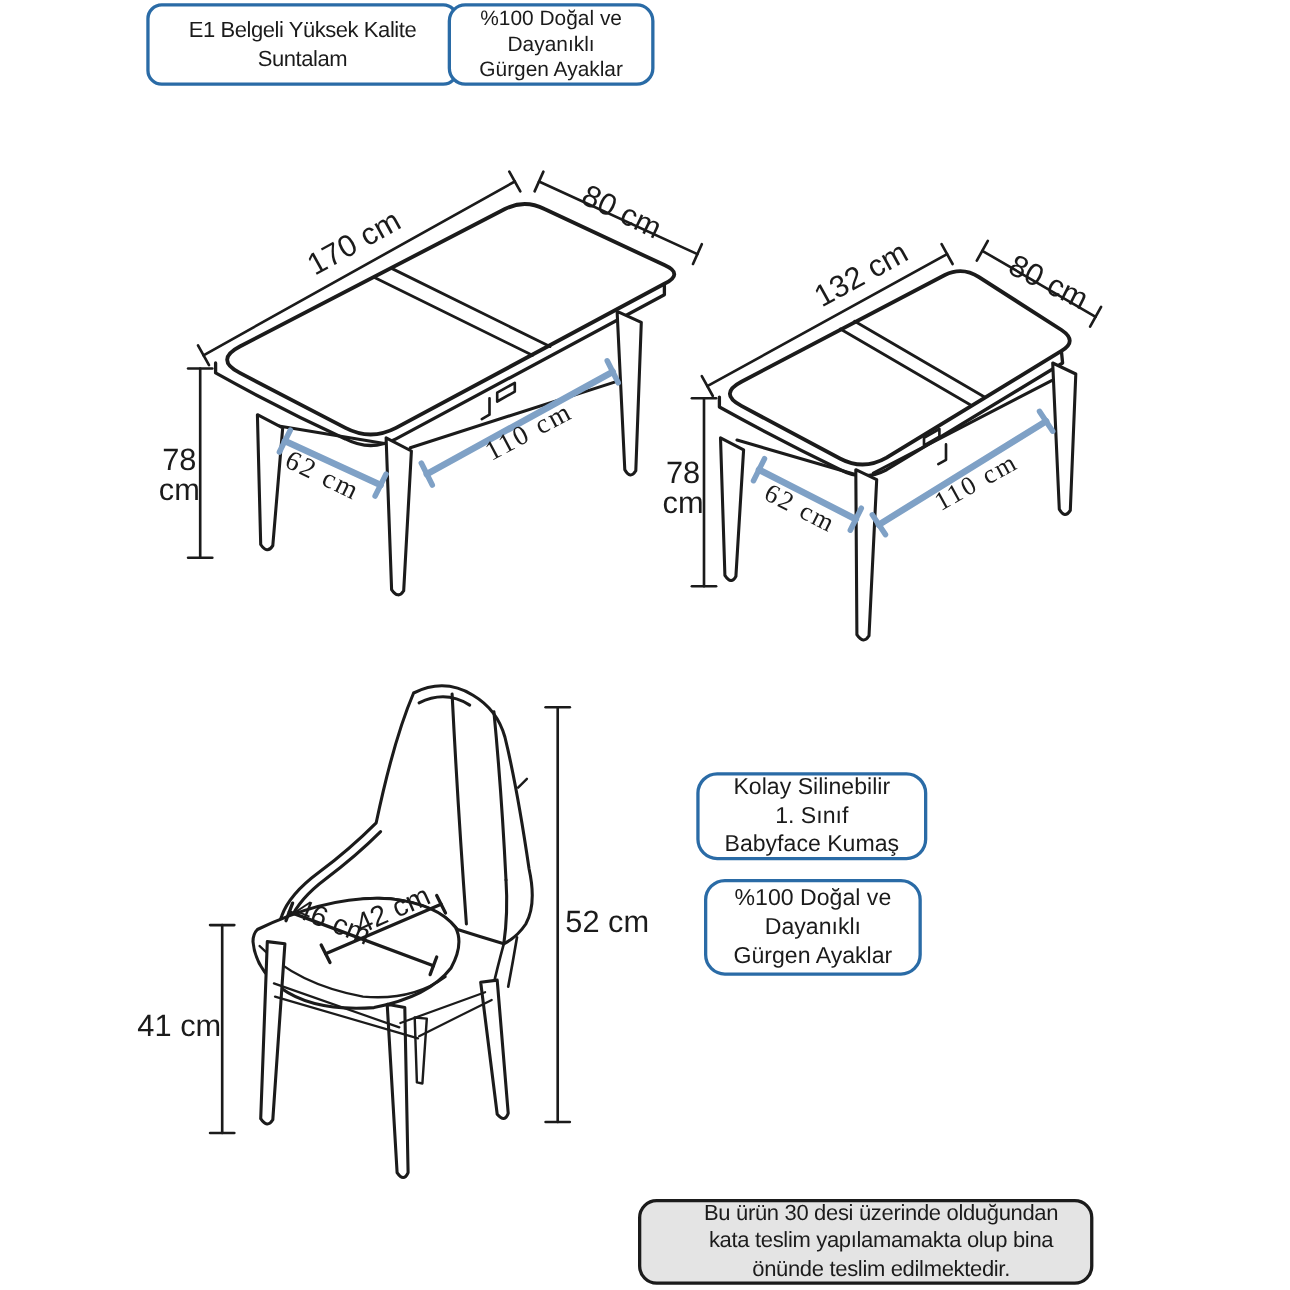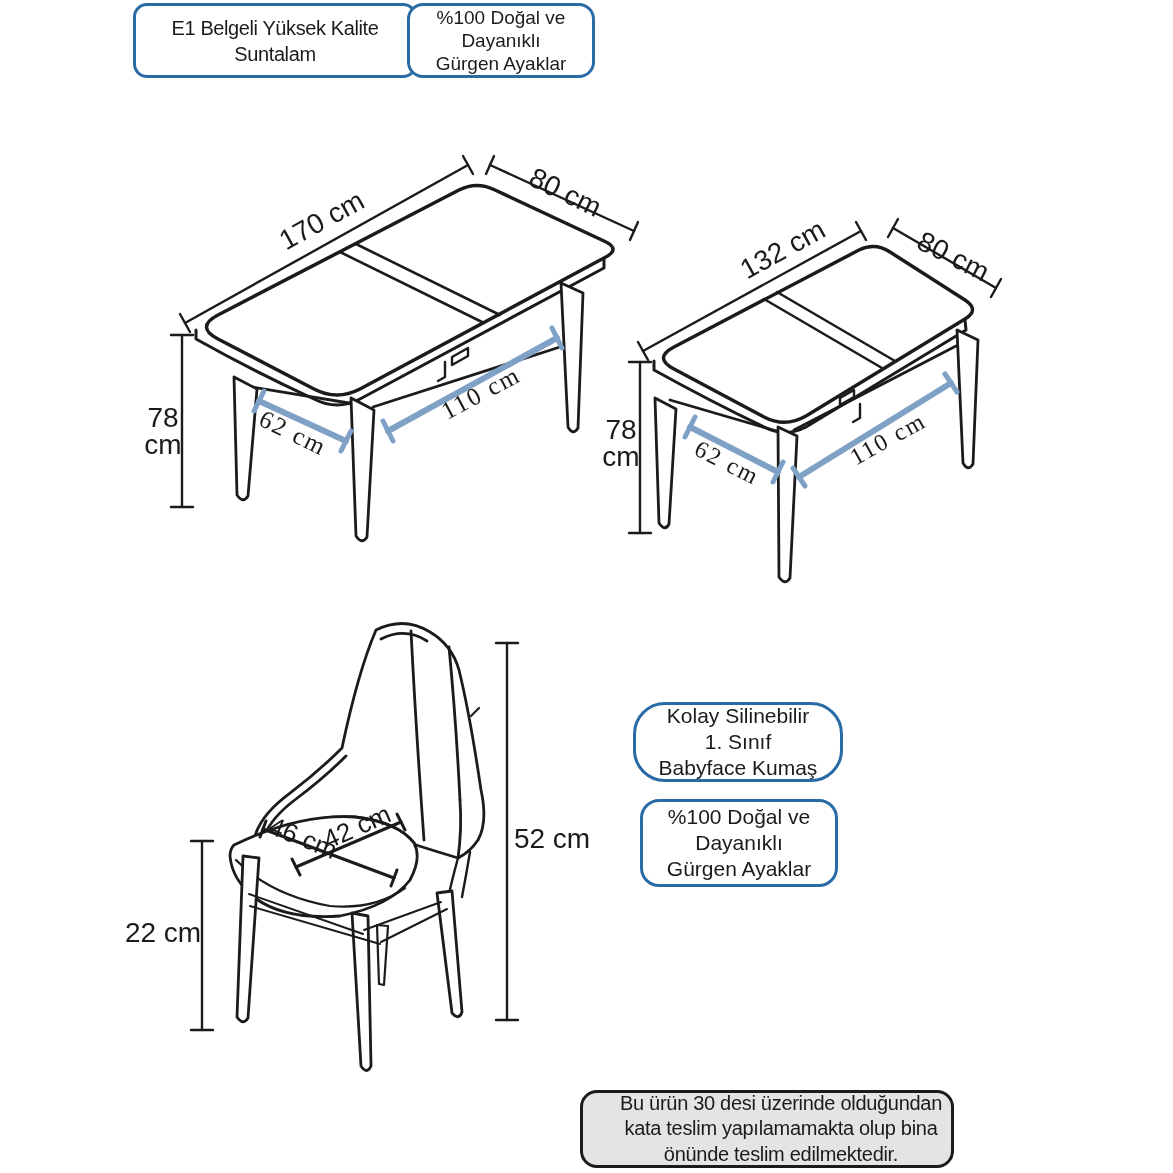--- a/index.html
+++ b/index.html
@@ -21,23 +21,23 @@
     color:#1b1b1b;line-height:0.95;
   }
   .sans{font-family:"Liberation Sans",sans-serif;}
   .serif{font-family:"Liberation Serif",serif;letter-spacing:2px;}
   .s28{font-size:28px;}
   .s26{font-size:26px;}
   .s25{font-size:25px;}
   .s24{font-size:24px;}
   .b1{left:133px;top:3px;width:284px;height:75px;font-size:20px;letter-spacing:-0.4px;line-height:1.3;border-radius:14px;}
   .b2{left:407px;top:3px;width:188px;height:75px;font-size:19px;line-height:1.22;}
-  .b3{left:633px;top:702px;width:210px;height:80px;font-size:21px;line-height:1.24;border-radius:32px;}
+  .b3{left:633px;top:702px;width:210px;height:80px;font-size:21px;line-height:1.24;border-radius:19px;}
   .b4{left:640px;top:799px;width:198px;height:88px;font-size:21px;line-height:1.24;border-radius:19px;}
-  .b5{left:580px;top:1090px;width:374px;height:78px;font-size:20px;letter-spacing:-0.3px;line-height:1.26;padding-left:28px;}
+  .b5{left:580px;top:1090px;width:414px;height:78px;font-size:20px;letter-spacing:-0.3px;line-height:1.26;padding-left:28px;}
 </style>
 </head>
 <body>
 
 <div class="canvas">
 
   <svg class="art" viewBox="0 0 1173 1173" fill="none" stroke="#1b1b1b" stroke-linecap="round" stroke-linejoin="round">
 
     <g>
       <path stroke-width="3.5" fill="#ffffff" d="M 218,315 L 459,190 Q 477,181 495,190 L 604,241 Q 622,249 604,258 L 360,389 Q 337,401 314,389 L 218,339 Q 195,327 218,315 Z"></path>
@@ -188,17 +188,17 @@
   <div class="dim serif s25" style="left:481px;top:393px;--r:-28deg">110 cm</div>
 
   <div class="dim sans s28" style="left:783px;top:250px;--r:-29deg">132 cm</div>
   <div class="dim sans s28" style="left:953px;top:257px;--r:27deg">80 cm</div>
   <div class="dim sans s28" style="left:621px;top:444px">78
 cm</div>
   <div class="dim serif s24" style="left:727px;top:463px;--r:27deg">62 cm</div>
   <div class="dim serif s24" style="left:888px;top:439px;--r:-29deg">110 cm</div>
 
   <div class="dim sans s28" style="left:552px;top:839px">52 cm</div>
-  <div class="dim sans s28" style="left:163px;top:933px">22 cm</div>
+  <div class="dim sans s28" style="left:163px;top:933px">41 cm</div>
   <div class="dim sans s26" style="left:303px;top:838px;--r:22deg">46 cm</div>
   <div class="dim sans s26" style="left:357px;top:827px;--r:-24deg">42 cm</div>
 
 </div>
 
 </body></html>

